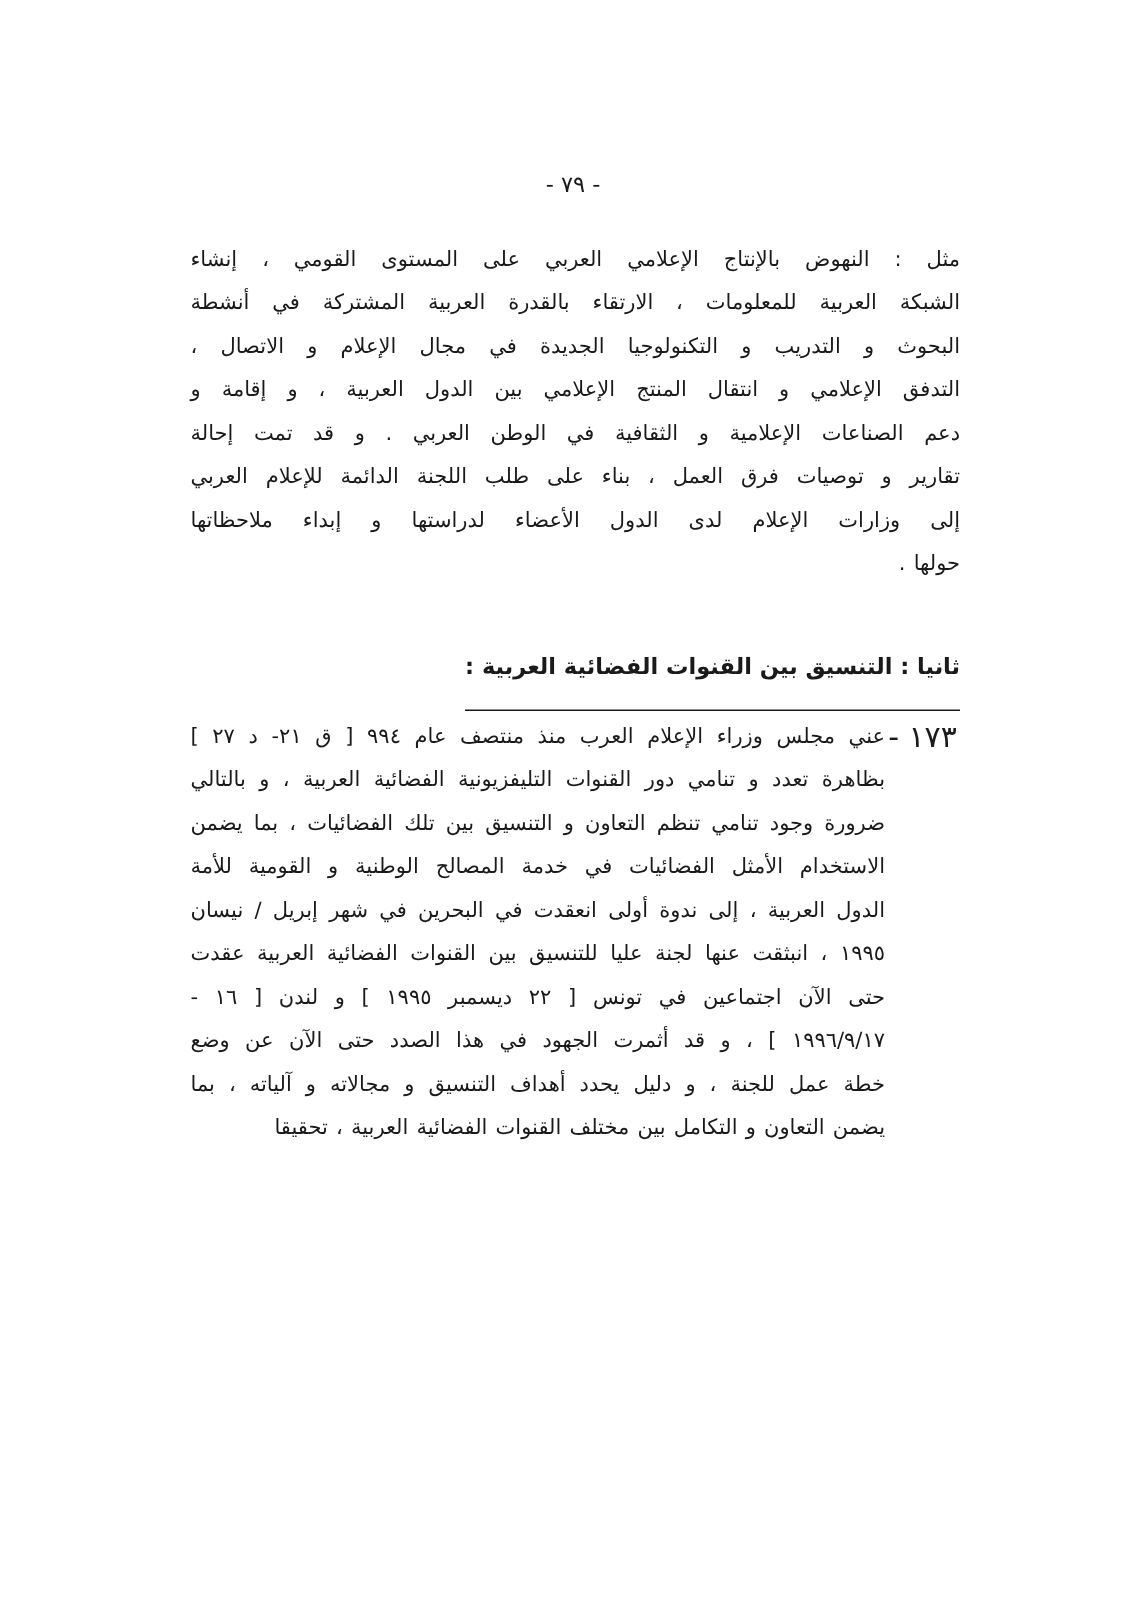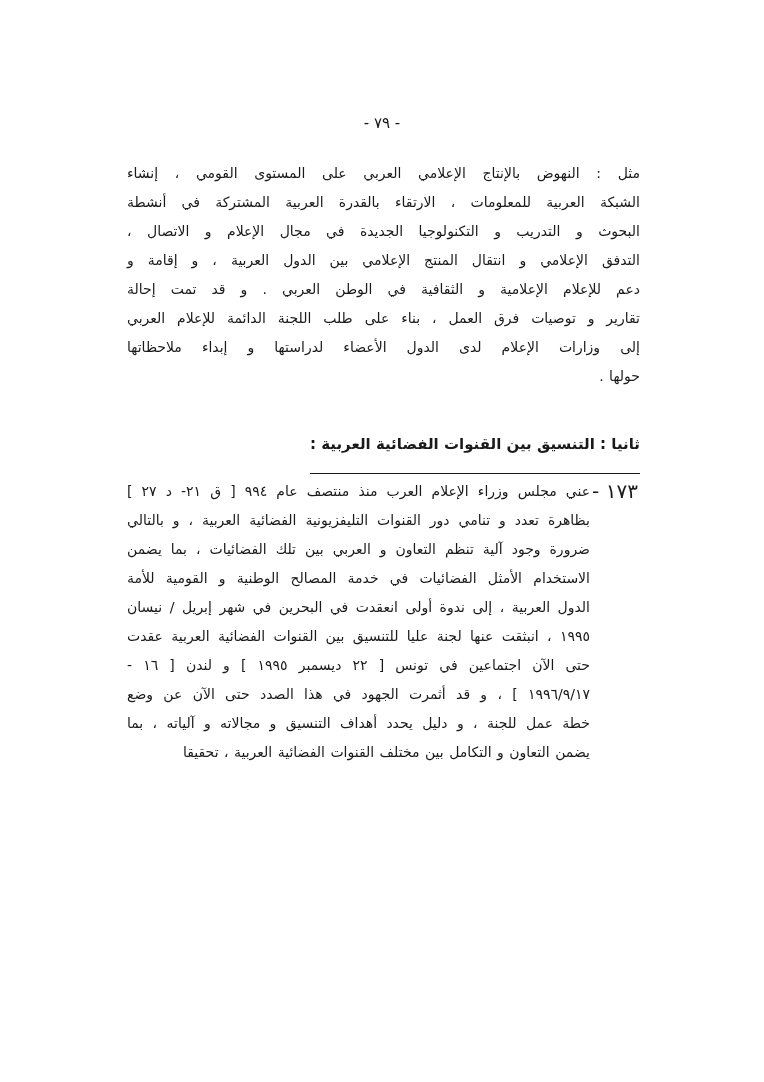--- a/index.html
+++ b/index.html
@@ -77,36 +77,36 @@
 
   <div class="page-number">- ٧٩ -</div>
 
   <div class="content">
 
     <div class="para">
         <div class="line">مثل : النهوض بالإنتاج الإعلامي العربي على المستوى القومي ، إنشاء</div>
         <div class="line">الشبكة العربية للمعلومات ، الارتقاء بالقدرة العربية المشتركة في أنشطة</div>
         <div class="line">البحوث و التدريب و التكنولوجيا الجديدة في مجال الإعلام و الاتصال ،</div>
         <div class="line">التدفق الإعلامي و انتقال المنتج الإعلامي بين الدول العربية ، و إقامة و</div>
-        <div class="line">دعم للإعلام الإعلامية و الثقافية في الوطن العربي . و قد تمت إحالة</div>
+        <div class="line">دعم الصناعات الإعلامية و الثقافية في الوطن العربي . و قد تمت إحالة</div>
         <div class="line">تقارير و توصيات فرق العمل ، بناء على طلب اللجنة الدائمة للإعلام العربي</div>
         <div class="line">إلى وزارات الإعلام لدى الدول الأعضاء لدراستها و إبداء ملاحظاتها</div>
         <div class="line last">حولها .</div>
       </div>
 
     <div class="heading">
       <span class="heading-text">ثانيا : التنسيق بين القنوات الفضائية العربية :</span>
     </div>
 
     <div class="item">
       <div class="item-number">١٧٣ -</div>
       <div class="item-body">
           <div class="line">عني مجلس وزراء الإعلام العرب منذ منتصف عام ٩٩٤ [ ق ٢١- د ٢٧ ]</div>
           <div class="line">بظاهرة تعدد و تنامي دور القنوات التليفزيونية الفضائية العربية ، و بالتالي</div>
-          <div class="line">ضرورة وجود آلية تنظم التعاون و العربي بين تلك الفضائيات ، بما يضمن</div>
+          <div class="line">ضرورة وجود تنامي تنظم التعاون و التنسيق بين تلك الفضائيات ، بما يضمن</div>
           <div class="line">الاستخدام الأمثل الفضائيات في خدمة المصالح الوطنية و القومية للأمة</div>
           <div class="line">الدول العربية ، إلى ندوة أولى انعقدت في البحرين في شهر إبريل / نيسان</div>
           <div class="line">١٩٩٥ ، انبثقت عنها لجنة عليا للتنسيق بين القنوات الفضائية العربية عقدت</div>
           <div class="line">حتى الآن اجتماعين في تونس [ ٢٢ ديسمبر ١٩٩٥ ] و لندن [ ١٦ -</div>
           <div class="line">١٩٩٦/٩/١٧ ] ، و قد أثمرت الجهود في هذا الصدد حتى الآن عن وضع</div>
           <div class="line">خطة عمل للجنة ، و دليل يحدد أهداف التنسيق و مجالاته و آلياته ، بما</div>
           <div class="line last">يضمن التعاون و التكامل بين مختلف القنوات الفضائية العربية ، تحقيقا</div>
         </div>
     </div>
 

